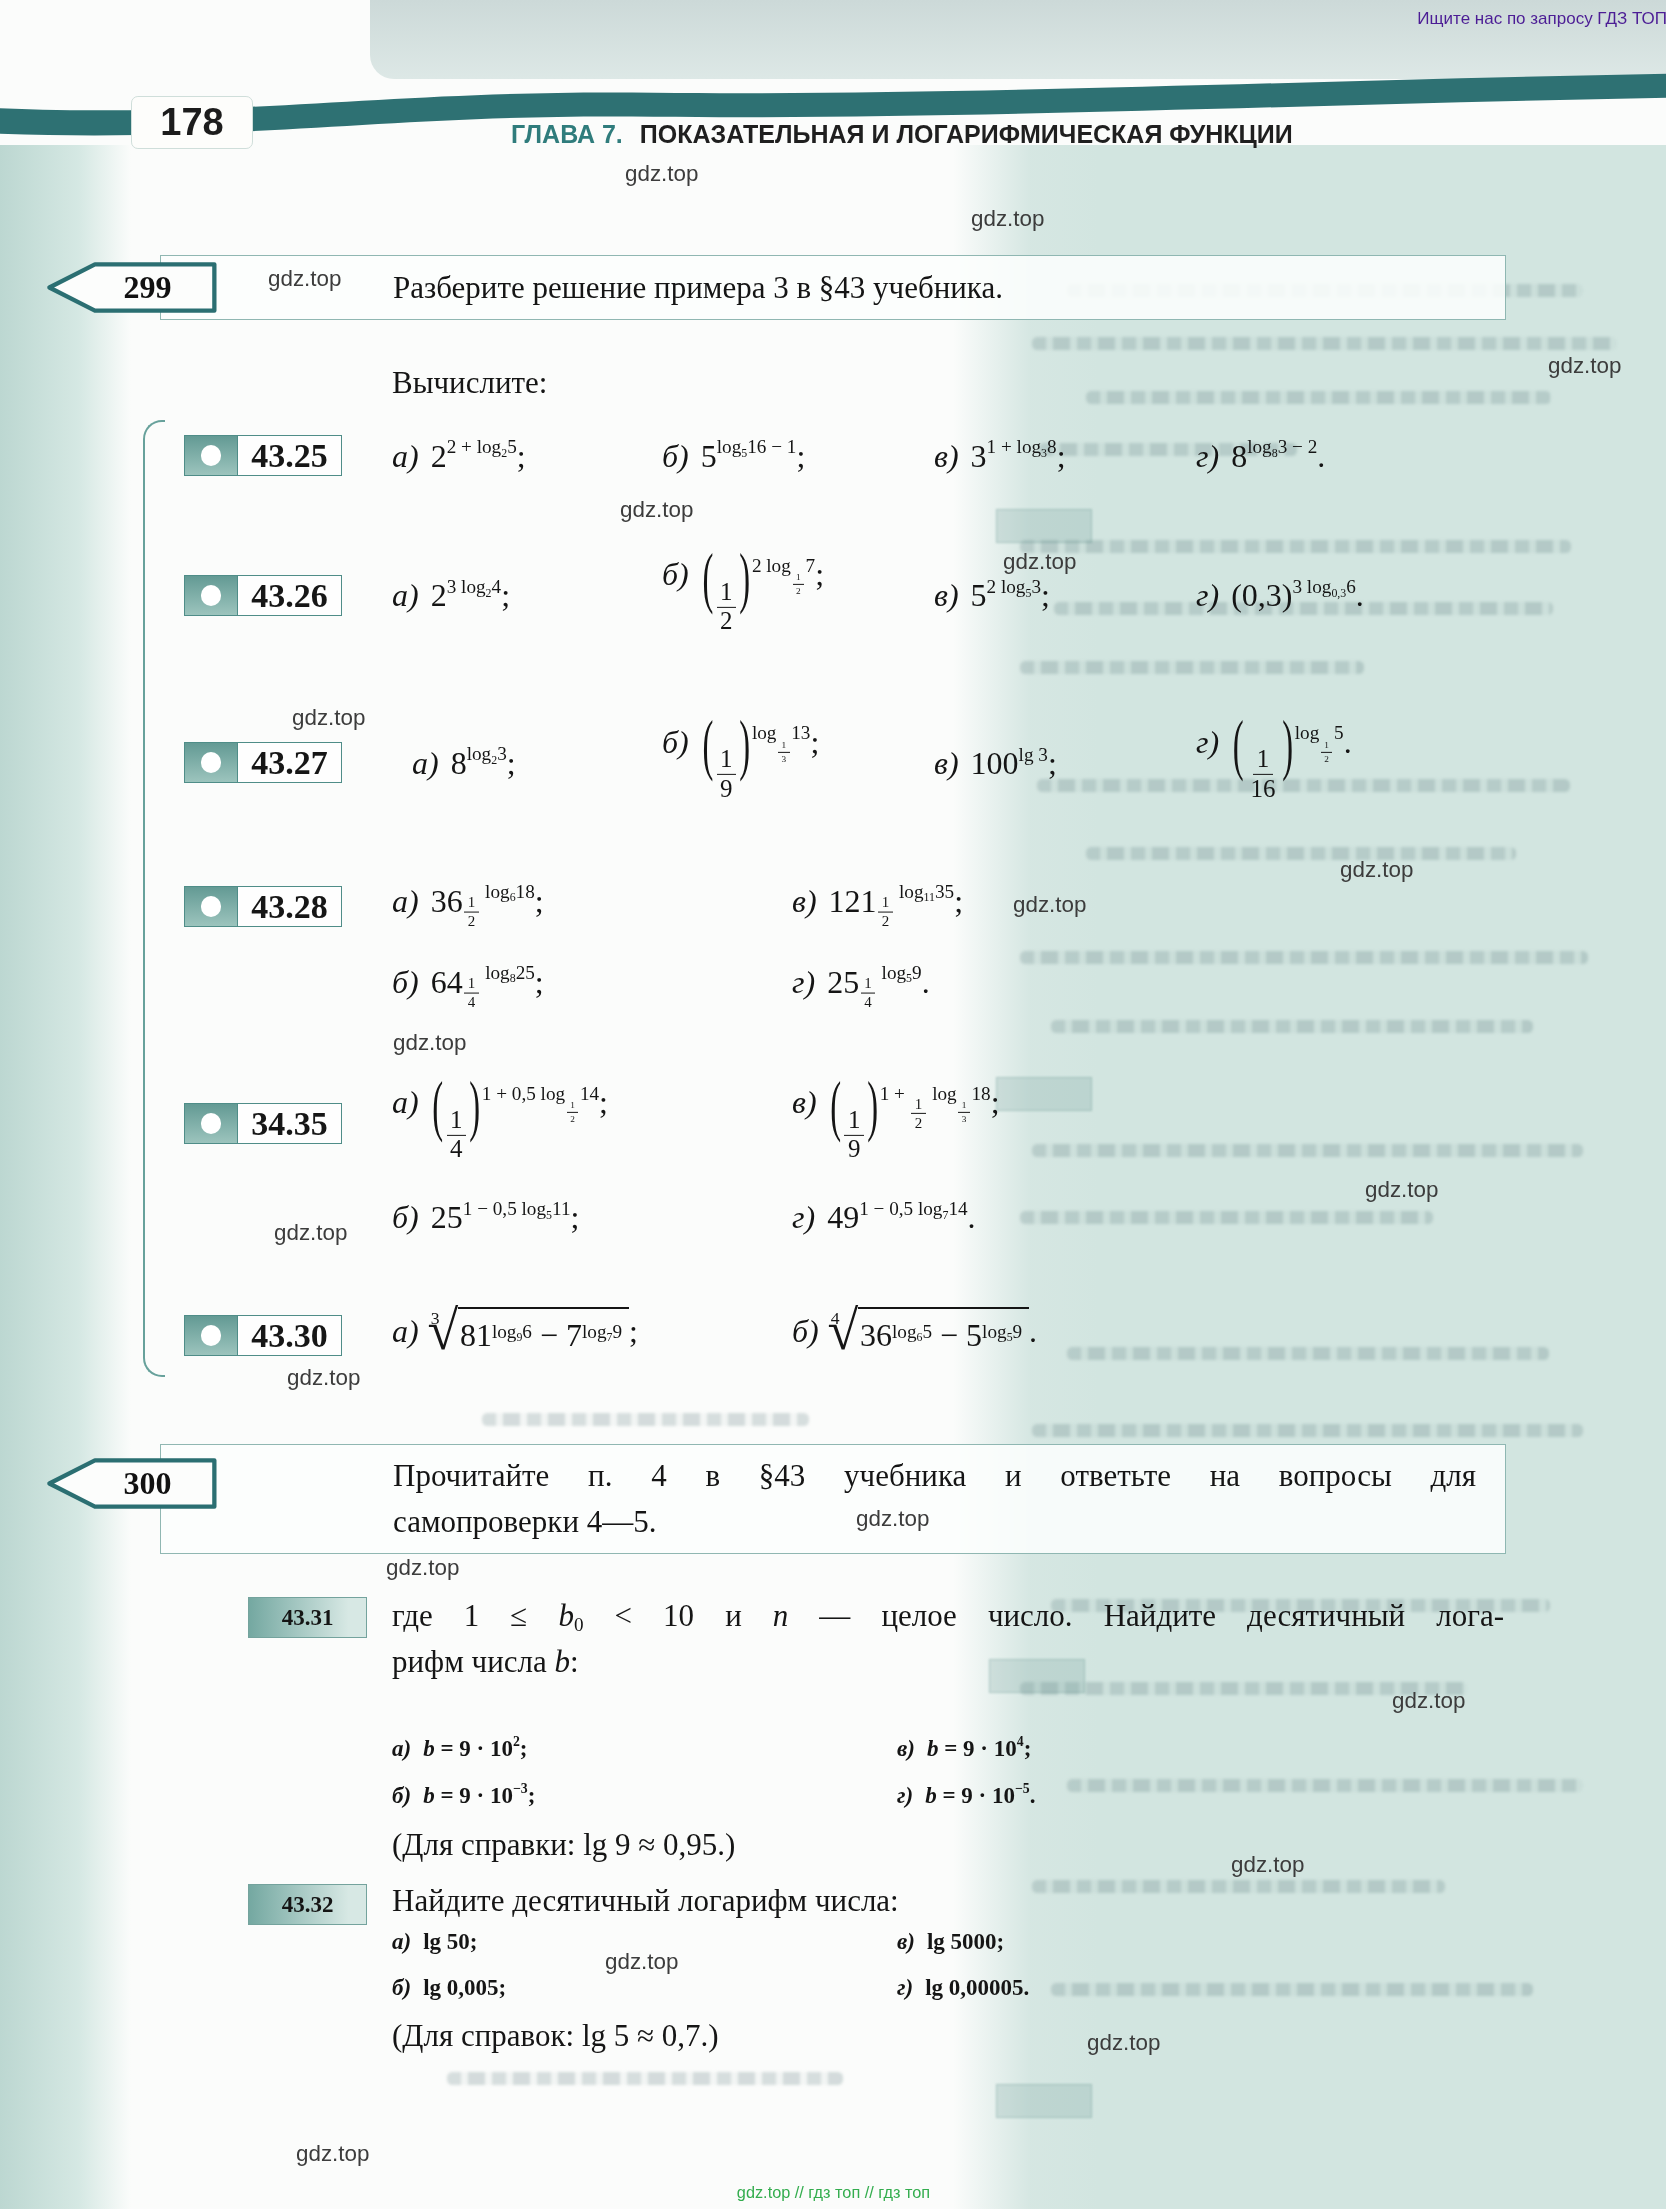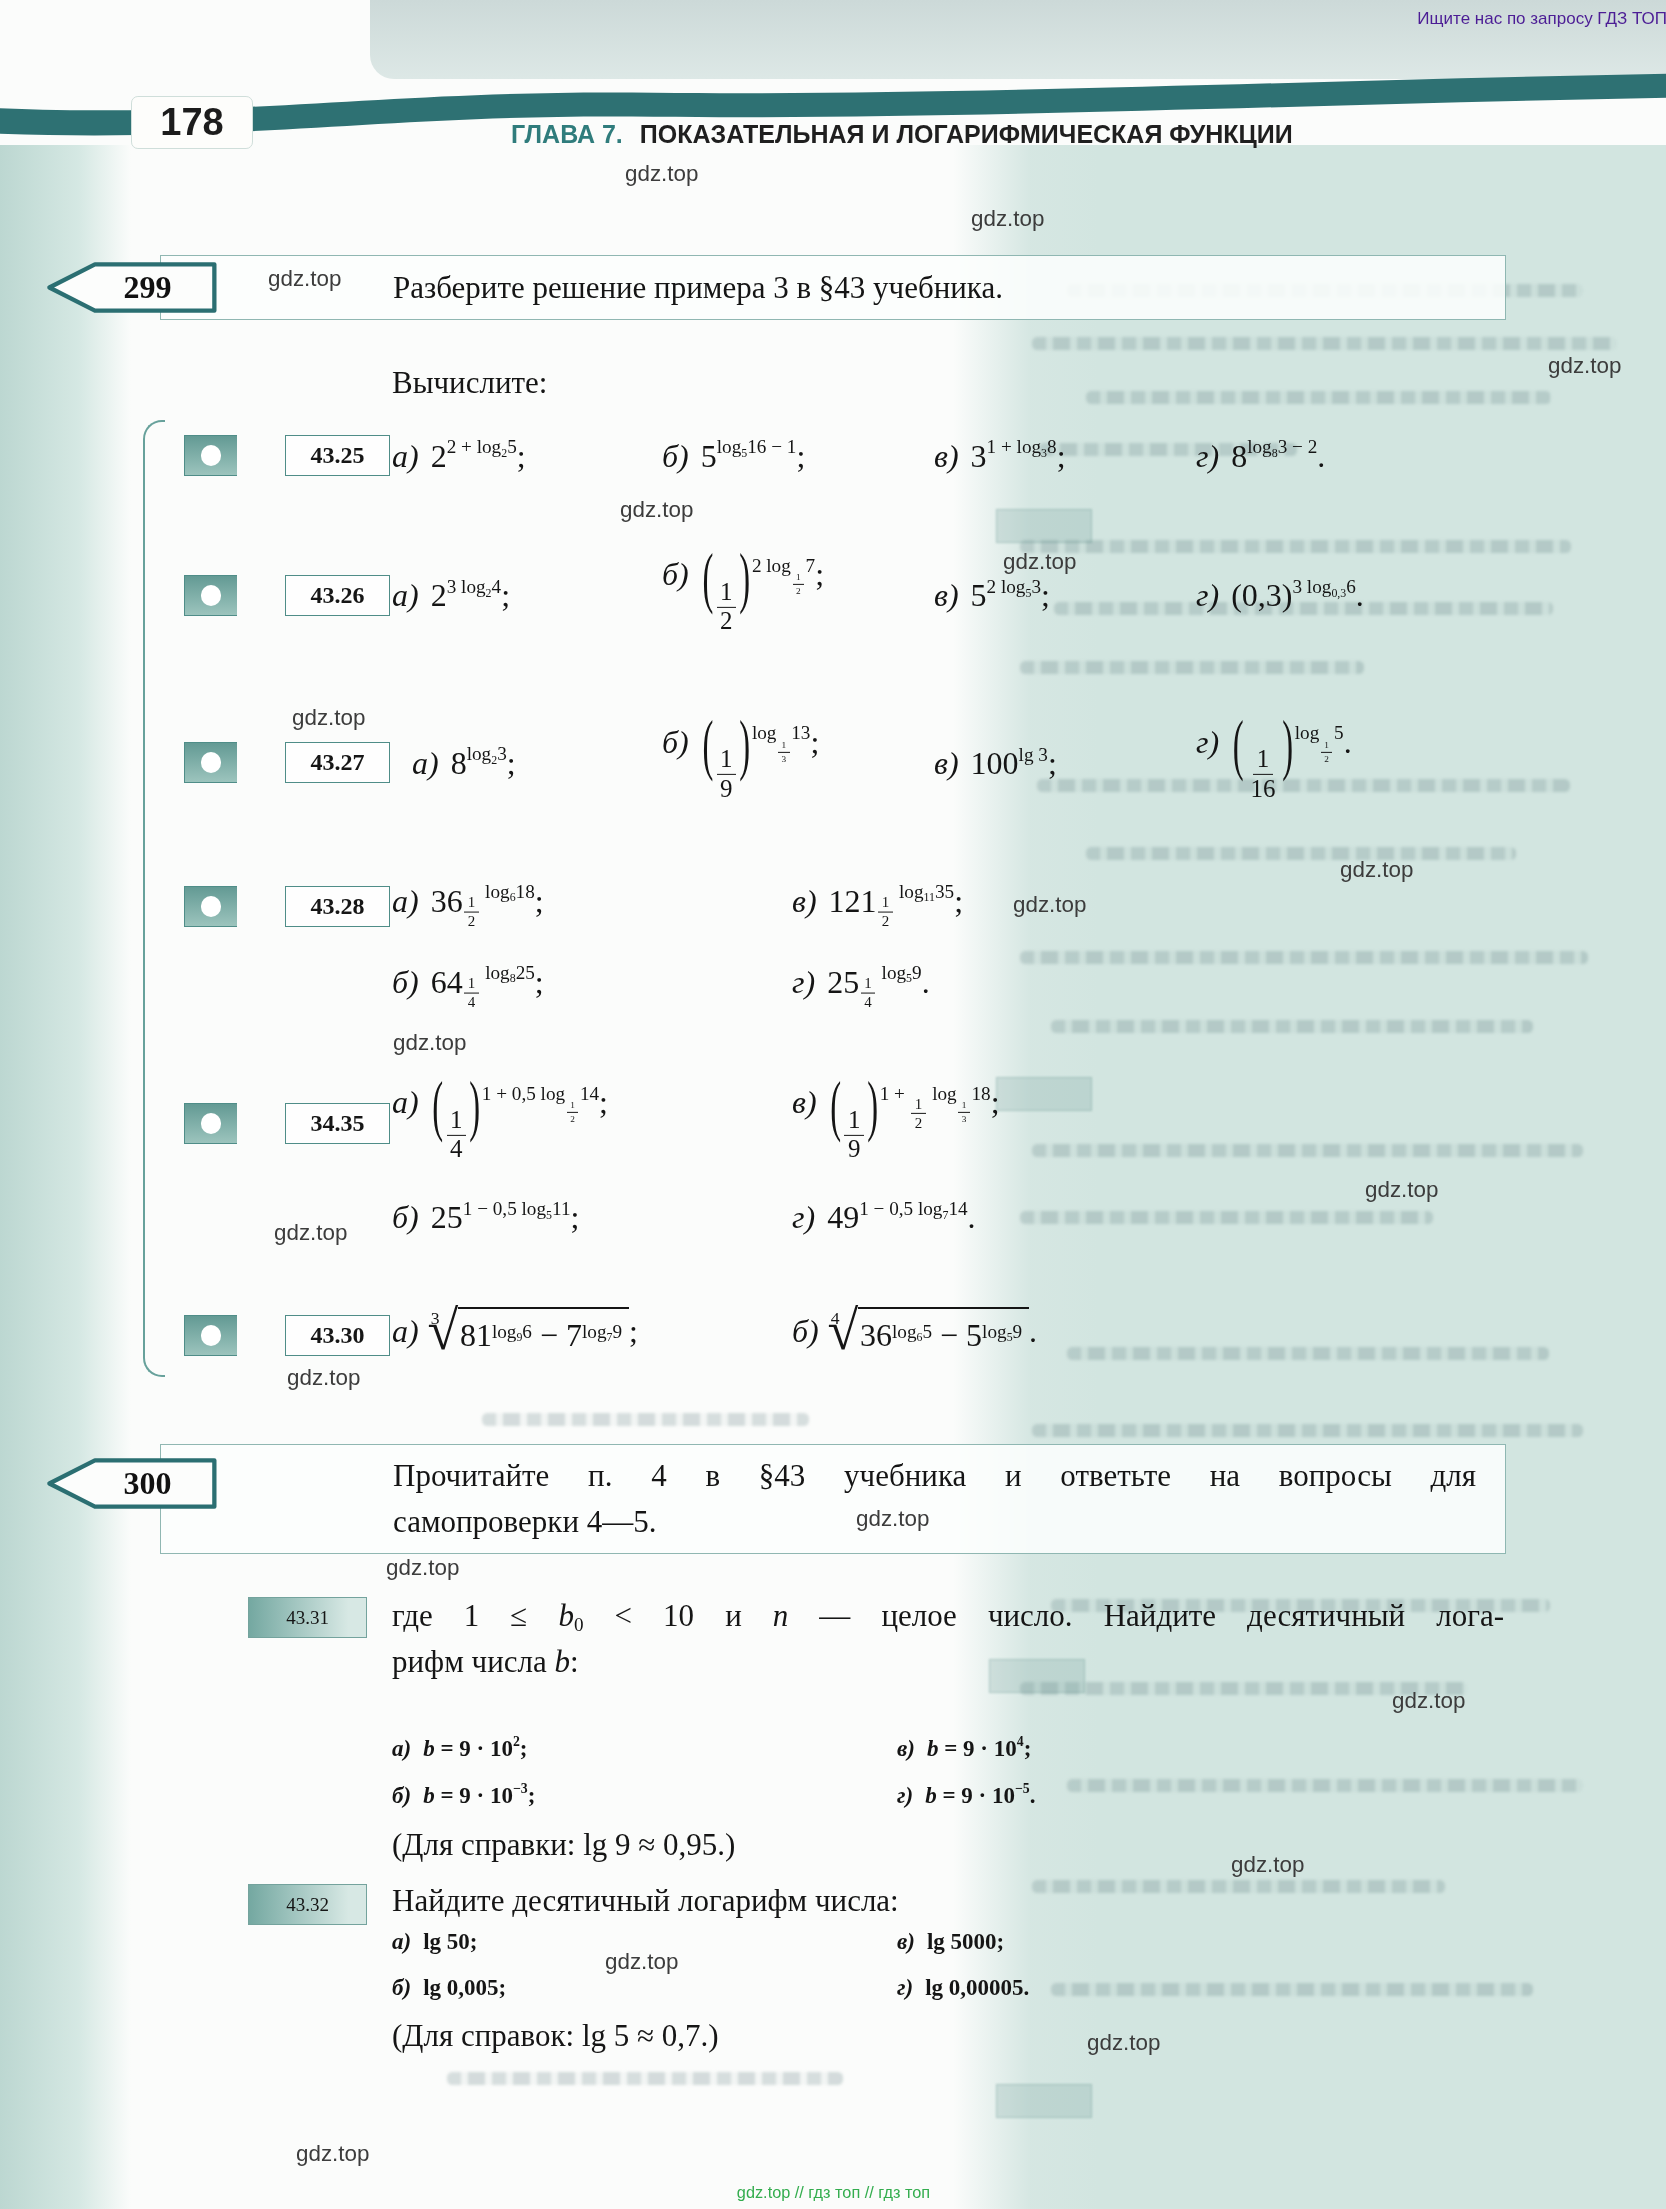--- a/index.html
+++ b/index.html
@@ -55,24 +55,24 @@
     border:2.6px solid #67a19b;border-right:none;border-radius:19px 0 0 19px;}
 
   
   .plate{position:absolute;left:184px;height:41px;display:flex;z-index:3;}
   .plate-sq{width:53px;height:41px;border:1.7px solid #4f8d88;border-right:none;
     background:linear-gradient(180deg,#639a94,#9cc4bd);
     display:flex;align-items:center;justify-content:center;}
   .ring{width:20.6px;height:20.6px;border-radius:50%;background:#fff;}
   .plate-num{height:41px;min-width:105px;padding:0 10.3px;background:#fefefe;border:1.7px solid #4f8d88;
     display:flex;align-items:center;justify-content:center;
-    font-weight:bold;font-size:24px;color:#161616;margin-left:48px;}
+    font-weight:bold;font-size:34px;color:#161616;}
   .plate2{position:absolute;left:248px;width:119px;height:41px;z-index:3;
     background:linear-gradient(90deg,#74a8a1,#d7e8e4 85%);border:0.9px solid #74a39d;
-    display:flex;align-items:center;justify-content:center;font-weight:normal;font-size:19px;}
+    display:flex;align-items:center;justify-content:center;font-weight:bold;font-size:23px;}
 
   
   .exrow{position:absolute;left:0;width:1667px;z-index:2;}
   .exitem{position:absolute;top:50%;transform:translateY(-50%);white-space:nowrap;
     font-size:32px;line-height:1.05;}
   .ilabel{font-style:italic;margin-right:12px;}
   sup{font-size:.6em;vertical-align:.7em;line-height:0;}
   sub{font-size:.62em;vertical-align:-.28em;line-height:0;}
   .frac{display:inline-flex;flex-direction:column;align-items:center;vertical-align:-.6em;
     line-height:1;font-size:.78em;margin:0 1.7px;text-align:center;}

